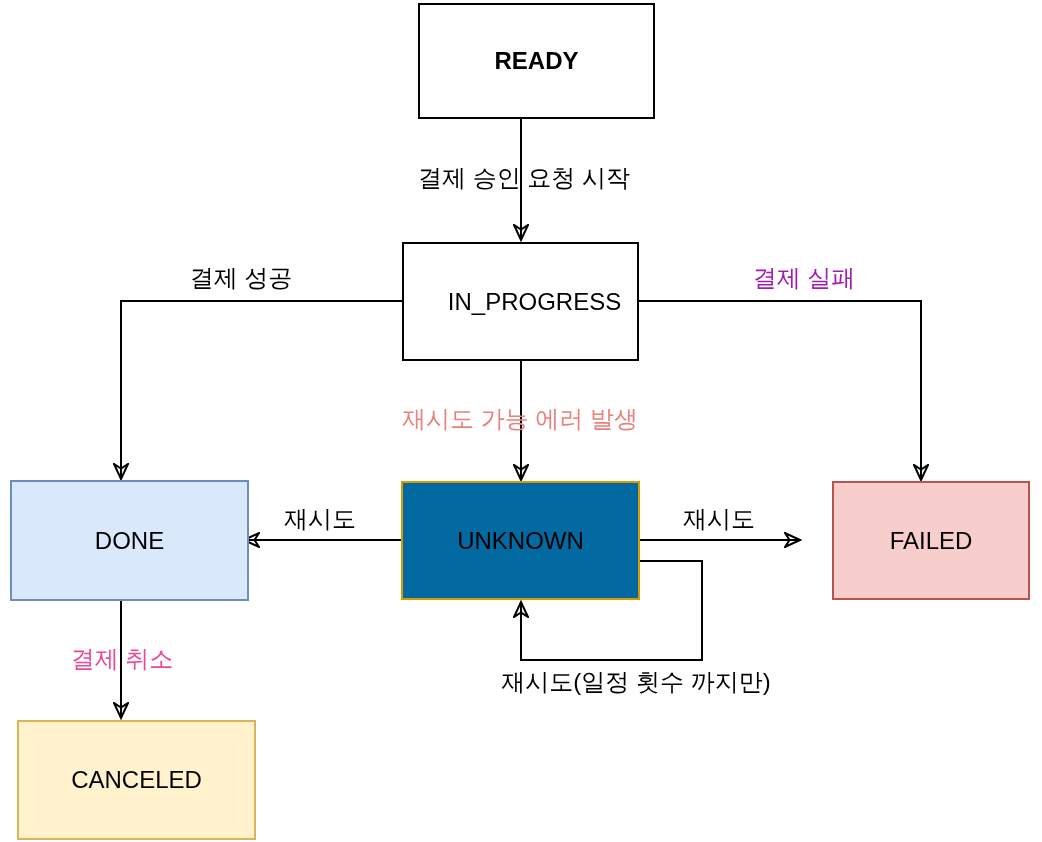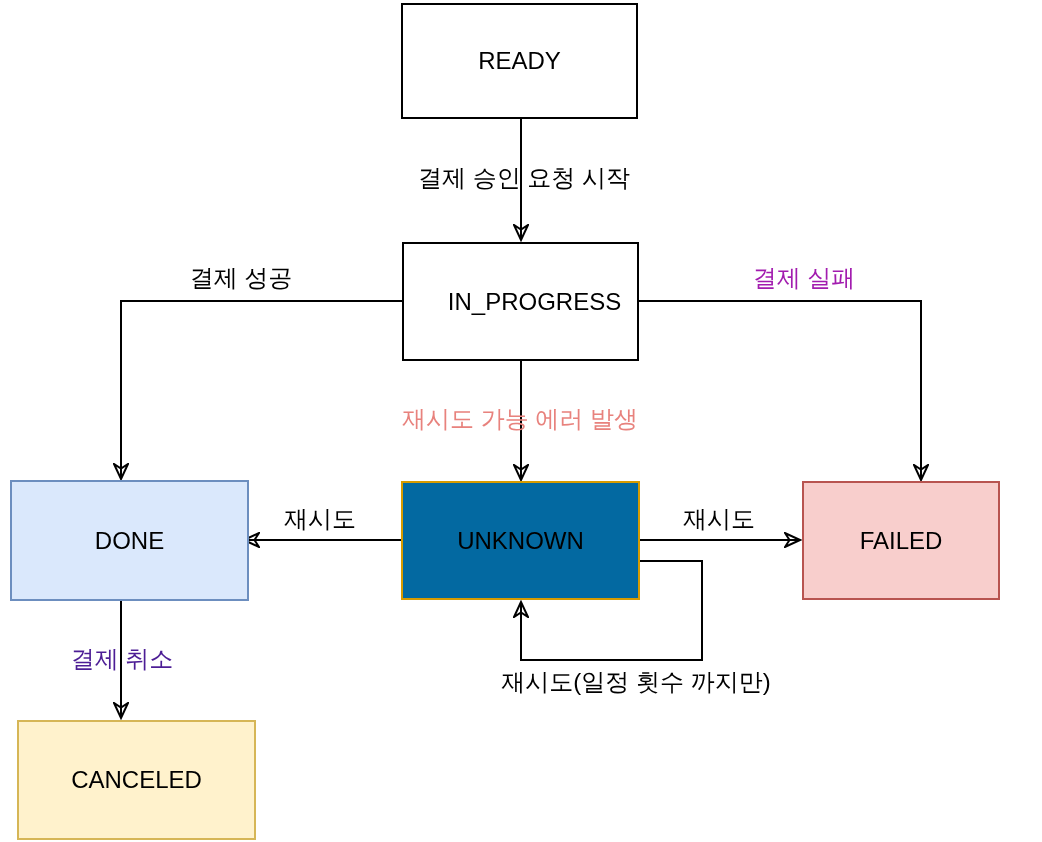--- a/index.html
+++ b/index.html
@@ -56,37 +56,37 @@
     <path d="M521,119 L521,239" marker-end="url(#arrow)"></path>
     <path d="M402,301 L121,301 L121,478" marker-end="url(#arrow)"></path>
     <path d="M639,301 L921,301 L921,479" marker-end="url(#arrow)"></path>
     <path d="M521,361 L521,479" marker-end="url(#arrow)"></path>
     <path d="M401,540 L245,540" marker-end="url(#arrow)"></path>
     <path d="M640,540 L799,540" marker-end="url(#arrow)"></path>
     <path d="M640,561 L702,561 L702,660 L521,660 L521,603" marker-end="url(#arrow)"></path>
     <path d="M121,601 L121,717" marker-end="url(#arrow)"></path>
   </svg>
 
-  <div class="node" style="left: 401px; top: 3px; width: 237px; height: 116px; background-color: rgb(255, 255, 255); border-color: rgb(0, 0, 0);">
+  <div class="node" style="left: 418px; top: 3px; width: 237px; height: 116px; background-color: rgb(255, 255, 255); border-color: rgb(0, 0, 0); font-weight: bold;">
     <span>READY</span>
   </div>
 
   <div class="node" style="left: 402px; top: 242px; width: 237px; height: 119px; background-color: rgb(255, 255, 255); border-color: rgb(0, 0, 0); padding-left: 28px;">
     <span>IN_PROGRESS</span>
   </div>
 
   <div class="node" style="left: 2px; top: 480px; width: 239px; height: 121px; background-color: rgb(218, 232, 252); border-color: rgb(108, 142, 191); margin-left: 8px;">
     <span>DONE</span>
   </div>
 
   <div class="node" style="left: 401px; top: 481px; width: 239px; height: 119px; background-color: #0369a1; border-color: rgb(215, 155, 0);">
     <span>UNKNOWN</span>
   </div>
 
-  <div class="node" style="left: 802px; top: 481px; width: 198px; height: 119px; background-color: rgb(248, 206, 204); border-color: rgb(184, 84, 80);">
+  <div class="node" style="left: 832px; top: 481px; width: 198px; height: 119px; background-color: rgb(248, 206, 204); border-color: rgb(184, 84, 80);">
     <span>FAILED</span>
   </div>
 
   <div class="node" style="left: 17px; top: 720px; width: 239px; height: 120px; background-color: rgb(255, 242, 204); border-color: rgb(214, 182, 86);">
     <span>CANCELED</span>
   </div>
 
   <div class="edge-label" style="left: 524px; top: 178px; color: rgb(0, 0, 0);">결제 승인 요청 시작</div>
 
   <div class="edge-label" style="left: 241px; top: 278px; color: rgb(0, 0, 0);">결제 성공</div>
@@ -94,15 +94,15 @@
   <div class="edge-label" style="left: 804px; top: 278px; color: #a21caf;">결제 실패</div>
 
   <div class="edge-label" style="left: 520px; top: 419px; color: rgb(232, 130, 125);">재시도 가능 에러 발생</div>
 
   <div class="edge-label" style="left: 320px; top: 519px; color: rgb(0, 0, 0);">재시도</div>
 
   <div class="edge-label" style="left: 719px; top: 519px; color: rgb(0, 0, 0);">재시도</div>
 
   <div class="edge-label" style="left: 636px; top: 682px; color: rgb(0, 0, 0);">재시도(일정 횟수 까지만)</div>
 
-  <div class="edge-label" style="left: 122px; top: 659px; color: #4c1d95;">결제 취소</div>
+  <div class="edge-label" style="left: 122px; top: 659px; color: #ec4899;">결제 취소</div>
 
 </div>
 
 </body></html>

